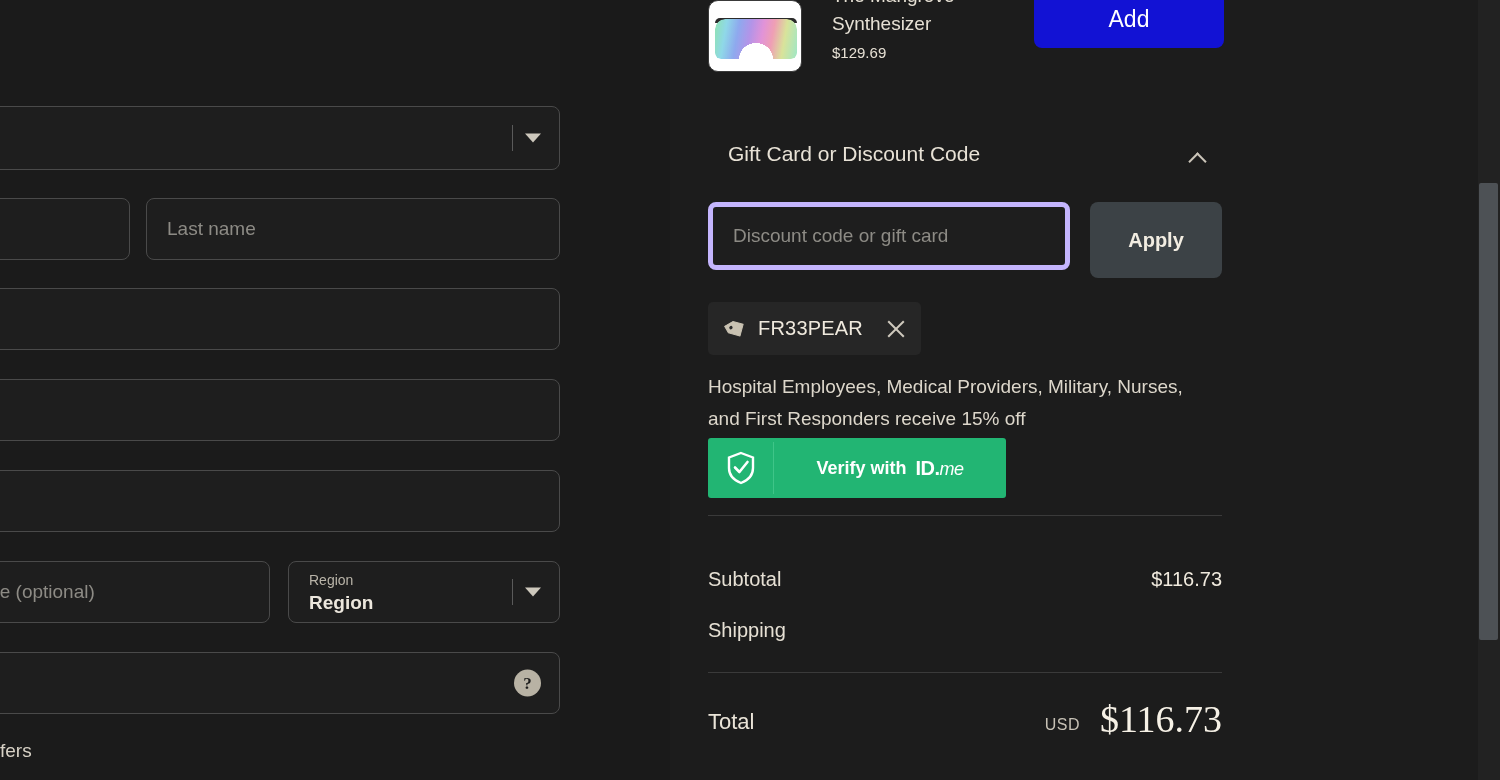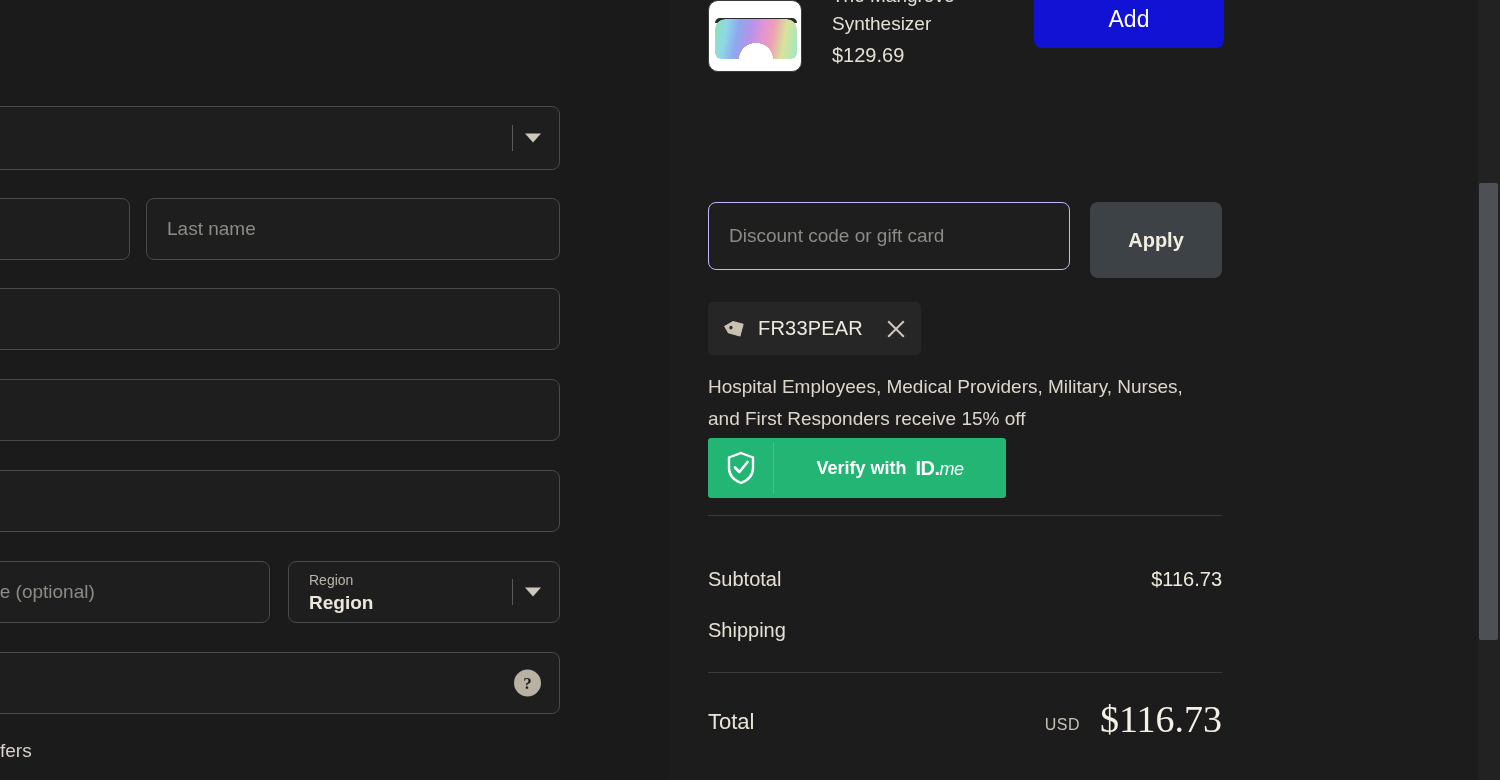--- a/index.html
+++ b/index.html
@@ -132,21 +132,21 @@
     position: absolute;
     left: 124px; top: -4px;
     width: 200px;
     font-size: 19px;
     line-height: 28px;
     color: #e6e0d4;
   }
   .item-price {
     position: absolute;
     left: 124px; top: 58px;
-    font-size: 20px;
+    font-size: 15px;
     color: #e6e0d4;
   }
   .add-btn {
     position: absolute;
     left: 326px; top: 4px;
     width: 190px; height: 58px;
     background: #1212d4;
     border: none;
     border-radius: 8px;
     color: #ffffff;
@@ -181,21 +181,21 @@
     width: 11px; height: 11px;
     border-left: 2px solid #cbc5b9;
     border-top: 2px solid #cbc5b9;
     transform: rotate(45deg);
   }
 
   .discount-input {
     position: absolute;
     left: 708px; top: 202px;
     width: 362px; height: 68px;
-    border: 1px solid #c4b5fd;
+    border: 5px solid #c4b5fd;
     border-radius: 8px;
     background: #1e1e1e;
     padding-left: 44px;
   }
   .discount-input .ph2 {
     position: absolute;
     left: 20px; top: 50%;
     transform: translateY(-50%);
     font-size: 19px;
     color: #8d8b85;
@@ -435,20 +435,24 @@
       <div class="thumb">
         <div class="lens-top"></div>
         <div class="lens"></div>
       </div>
       <div class="item-title">The Mangrove Synthesizer</div>
       <div class="item-price">$129.69</div>
       <button class="add-btn">Add</button>
     </div>
   </div>
 
+  <div class="gc-header">
+    <span class="gc-title">Gift Card or Discount Code</span>
+    <span class="gc-chevron"></span>
+  </div>
 
   <div class="discount-input">
     <span class="ph2">Discount code or gift card</span>
   </div>
   <button class="apply-btn">Apply</button>
 
   <div class="chip">
     <span class="tag-icon">
       <svg width="24" height="24" viewBox="0 0 24 24">
         <g transform="rotate(-30 12 12)">

